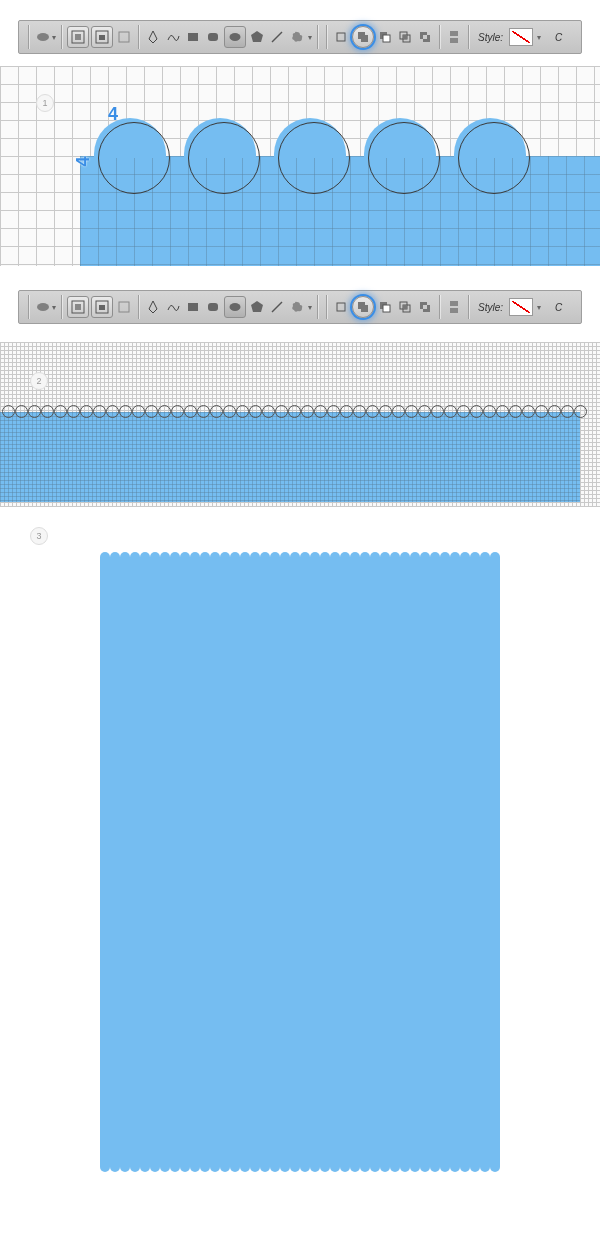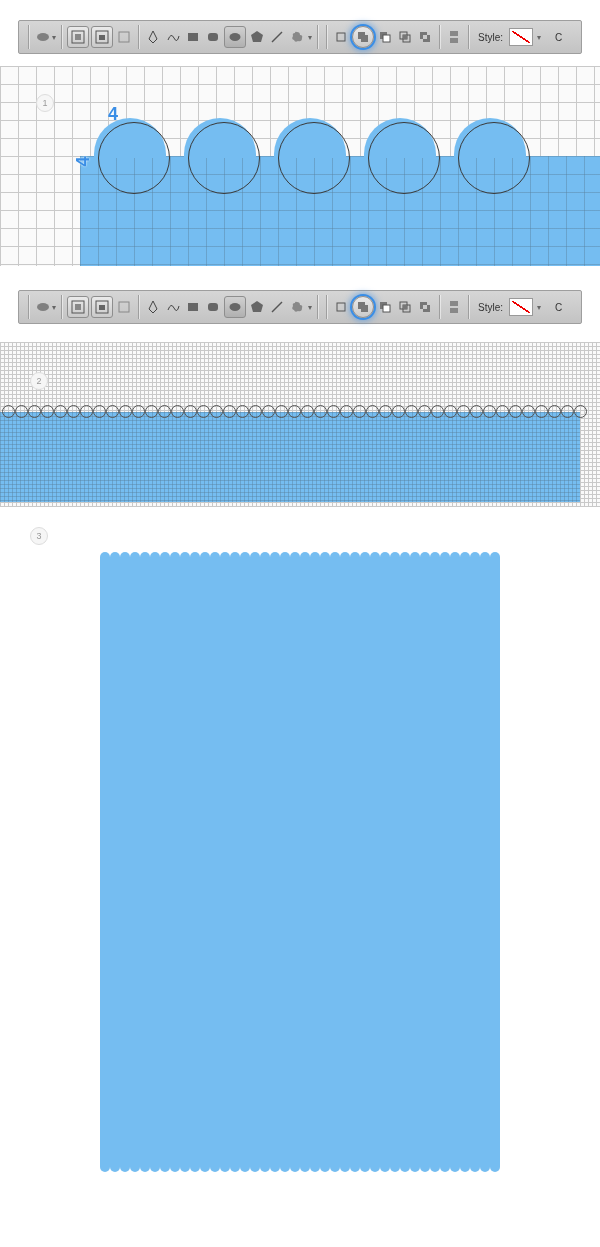--- a/index.html
+++ b/index.html
@@ -23,21 +23,21 @@
   background: linear-gradient(to bottom, #eaeaea, #cacaca);
   border-radius: 3px;
   display: inline-flex;
   align-items: center; justify-content: center;
   cursor: pointer;
   position: relative;
 }
 .tbtn.small { width: 18px; height: 18px; border: none; background: none; }
 .tbtn.dark { background: linear-gradient(to bottom, #d0d0d0, #b0b0b0); }
 .tbtn.highlighted { box-shadow: 0 0 0 2px #3a8ee6, 0 0 6px 3px rgba(58,142,230,0.6); border-radius: 50%; }
-.label { color: #333; margin: 12px 4px; white-space: nowrap; }
+.label { color: #333; margin: 12px 4px; white-space: nowrap; font-style: italic; }
 .style-swatch {
   width: 24px; height: 18px;
   border: 1px solid #999; background: #fff;
   position: relative;
 }
 .style-swatch::after {
   content: ""; position: absolute; left: 2px; top: 2px; right: 2px; bottom: 2px;
   background: linear-gradient(to top right, transparent 46%, #e00 46%, #e00 54%, transparent 54%);
 }
 

